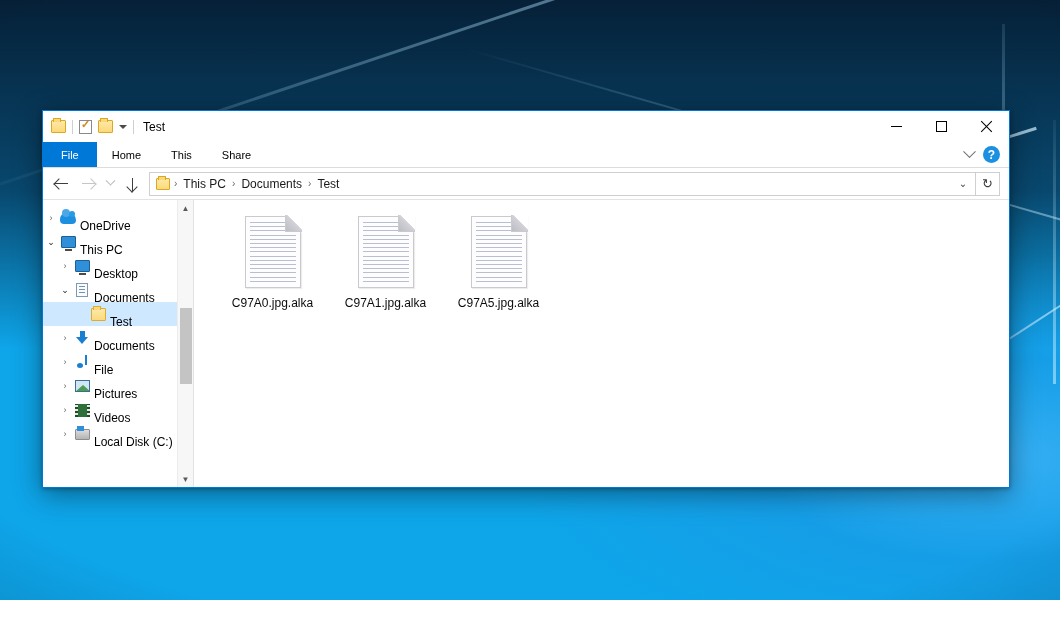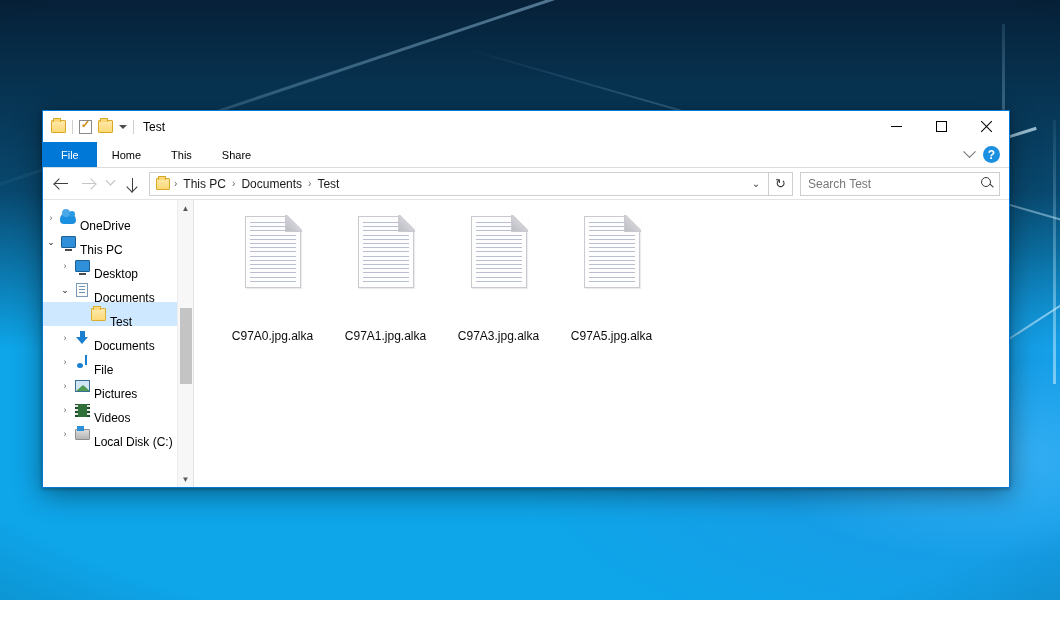--- a/index.html
+++ b/index.html
@@ -301,21 +301,20 @@
     background: #c4c4c4;
   }
   .splitter { width: 1px; background: #e3e3e3; flex: none; }
 
   
   .content { flex: 1; background: #fff; padding: 14px 10px 0 22px; overflow: hidden; }
   .grid { display: flex; flex-wrap: wrap; gap: 0; }
   .tile {
     width: 113px; display: flex; flex-direction: column; align-items: center;
     padding-top: 2px;
-    gap: 33px;
   }
   .fileicon {
     width: 56px; height: 72px; position: relative; margin-bottom: 8px;
   }
   .page {
     position: absolute; inset: 0; background: #fdfdfd;
     border: 1px solid #c9c9cf;
     box-shadow: 1px 1px 1px rgba(0,0,0,.07);
   }
   .page-lines {
@@ -432,24 +431,20 @@
         <span class="crumb">This PC</span>
         <span class="crumb-sep">›</span>
         <span class="crumb">Documents</span>
         <span class="crumb-sep">›</span>
         <span class="crumb">Test</span>
         <span class="crumb-spacer"></span>
         <span class="crumb-chev">⌄</span>
       </div>
       <div class="refresh-btn">↻</div>
 
-      <div class="searchbox">
-        <input type="text" placeholder="Search Test" style="">
-        <span class="mag"></span>
-      </div>
     </div>
 
     <div class="body-area">
 
       <div class="navpane">
 
         <div class="tree-row">
           <span class="tw">›</span>
           <span class="tree-ico">
               <span class="i-cloud"></span>
@@ -559,30 +554,20 @@
               <div class="page">
                   <div class="page-lines"></div>
                 </div>
               <div class="fold-mask"></div>
                 <div class="fold"></div>
             </div>
             <div class="fname">C97A1.jpg.alka</div>
           </div>
 
 
-          <div class="tile">
-            <div class="fileicon">
-              <div class="page">
-                  <div class="page-lines"></div>
-                </div>
-              <div class="fold-mask"></div>
-                <div class="fold"></div>
-            </div>
-            <div class="fname">C97A3.jpg.alka</div>
-          </div>
 
 
           <div class="tile">
             <div class="fileicon">
               <div class="page">
                   <div class="page-lines"></div>
                 </div>
               <div class="fold-mask"></div>
                 <div class="fold"></div>
             </div>

